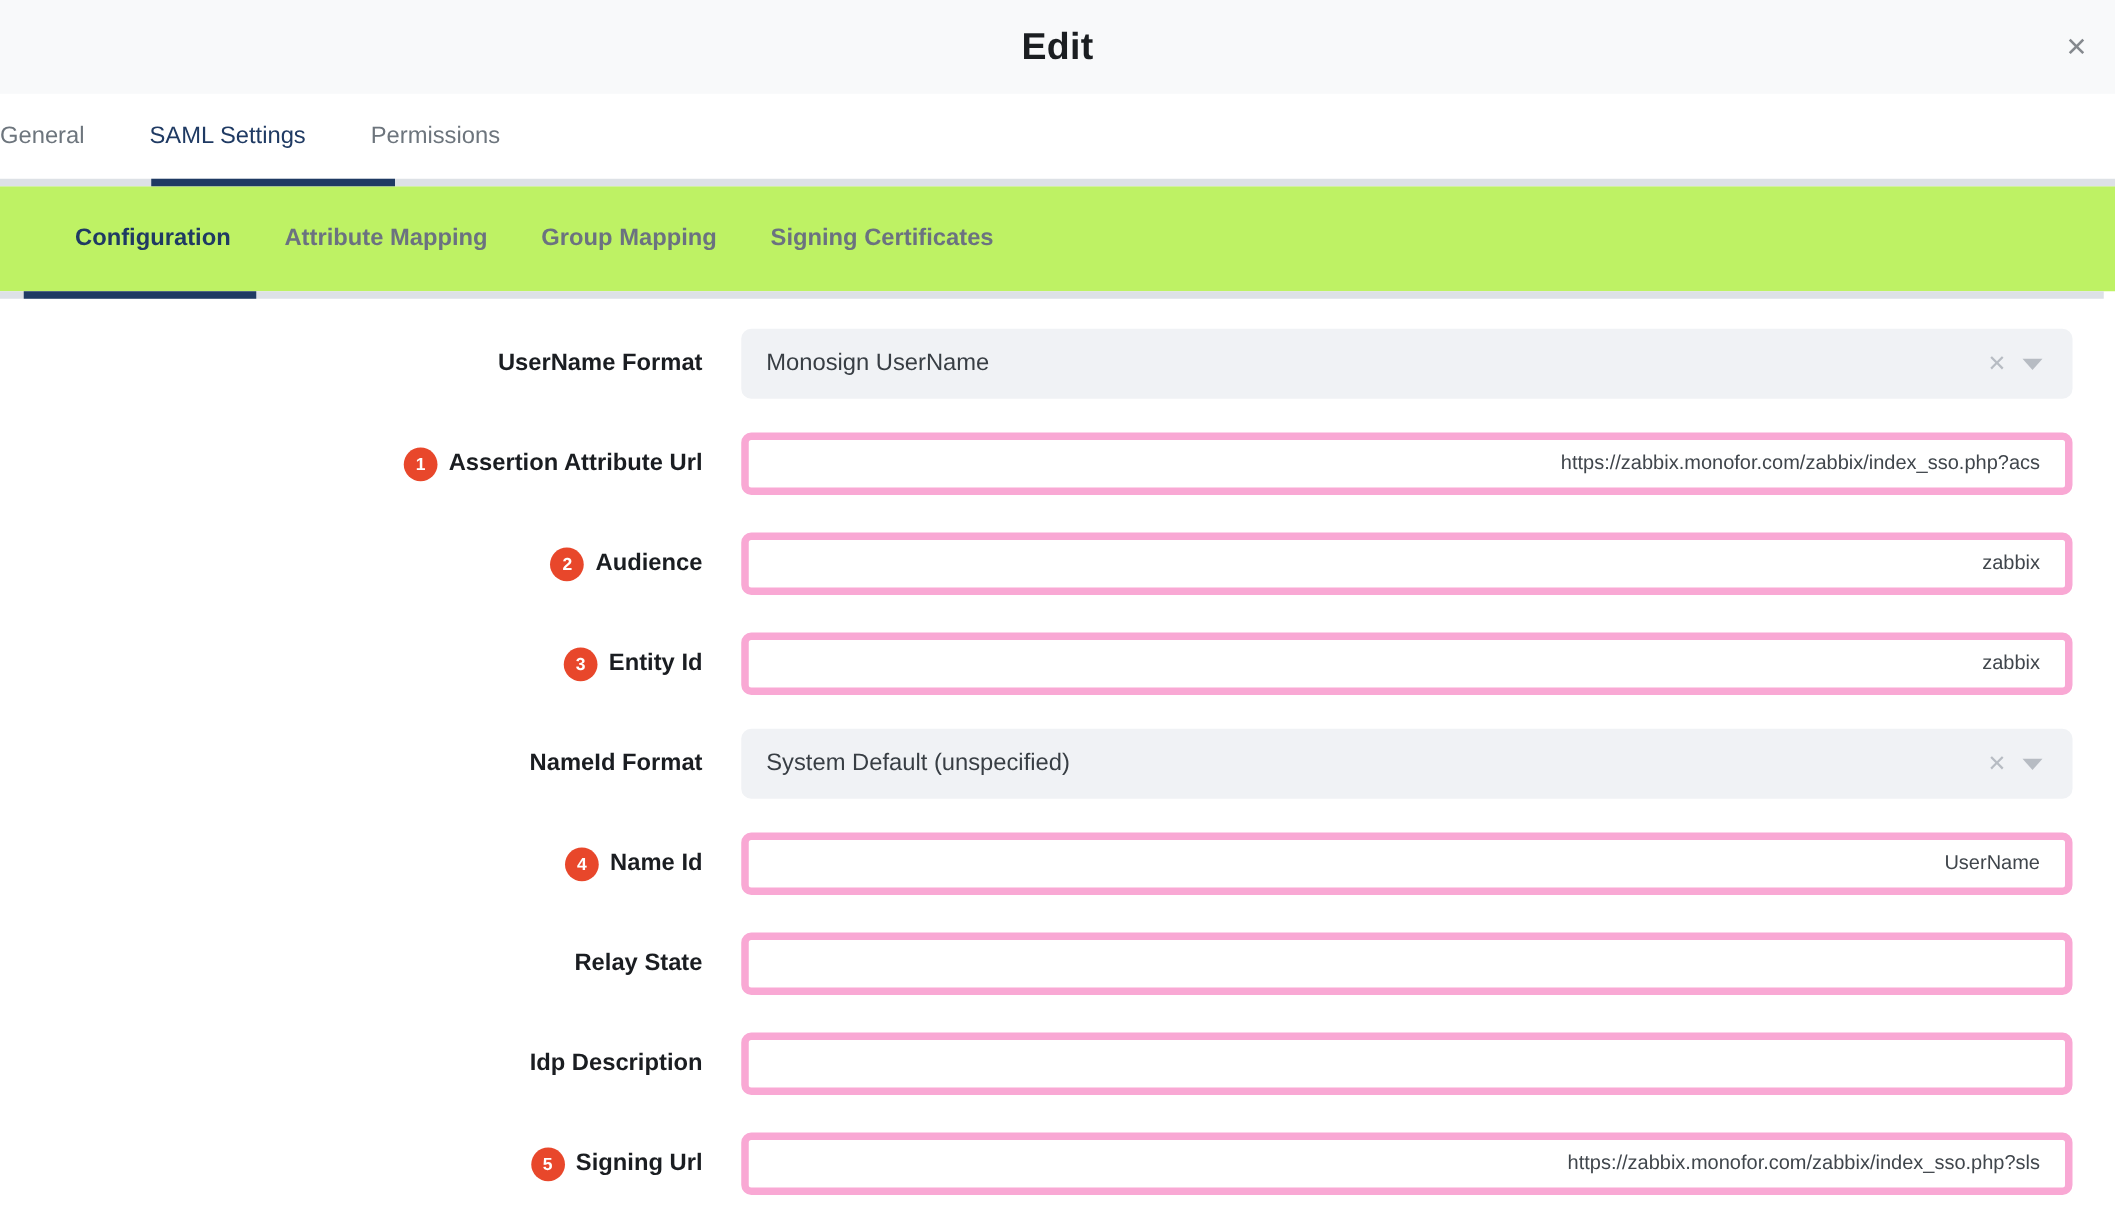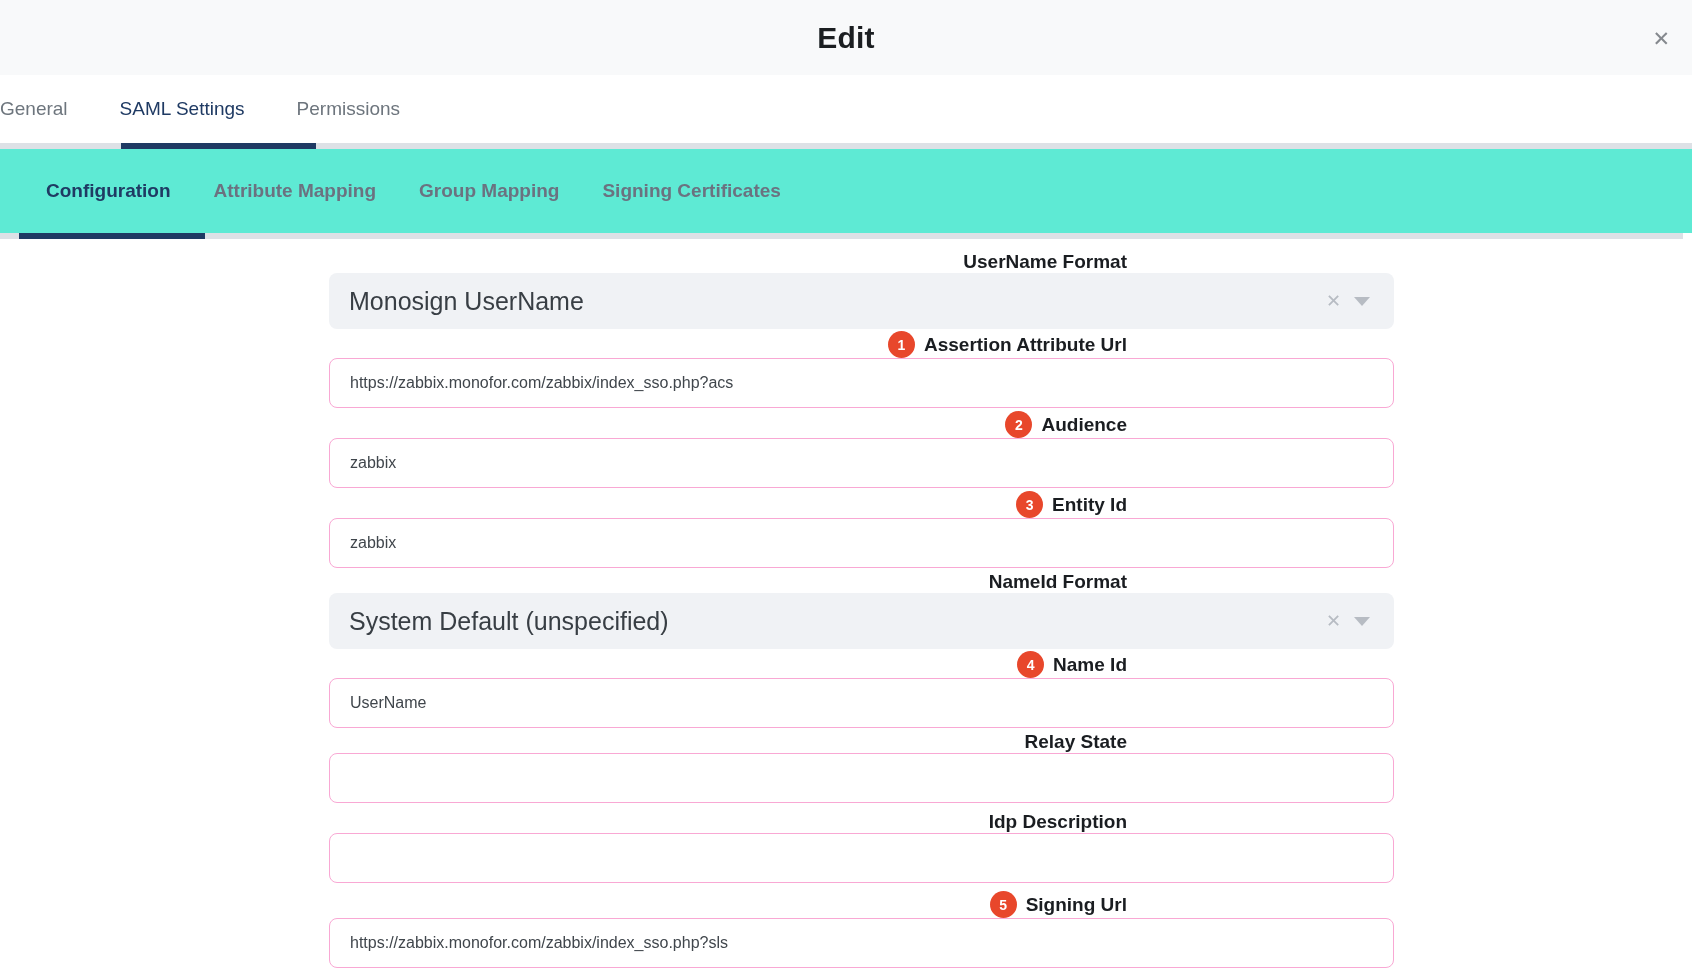--- a/index.html
+++ b/index.html
@@ -17,44 +17,44 @@
   .tabbar { height:68px; background:#fff; display:flex; align-items:center; }
   .tab { padding:0 26px; font-size:19px; font-weight:500; color:#6d757d; cursor:pointer;
     height:100%; display:flex; align-items:center; }
   .tab:first-child { padding-left:0; }
   .tab.active { color:#1f3a63; font-weight:400; }
   .tab-track { position:relative; height:6px; width:1692px; background:#dde1e6; }
   .tab-track .indicator { position:absolute; top:0; height:6px; background:#1f3a63;
     left:121px; width:195px; }
 
   
-  .subtabbar { height:84px; background:#5eead4; display:flex; align-items:center;
-    padding-left:46px; gap:43px; }
+  .subtabbar { height:84px; background:#bef264; display:flex; align-items:center;
+    padding-left:60px; gap:43px; }
   .subtab { font-size:19px; font-weight:700; color:#6b7280; cursor:pointer; }
   .subtab.active { color:#1f3a63; font-weight:700; }
   .subtab-track { position:relative; height:6px; width:1683px; background:#dde1e6; }
   .subtab-track .indicator { position:absolute; top:0; height:6px; background:#1f3a63;
     left:19px; width:186px; }
 
   
   .form-area { padding-top:12px; }
-  .form-row { height:80px; display:flex; align-items:center;flex-direction:column; }
+  .form-row { height:80px; display:flex; align-items:center; }
   .label-col { width:562px; display:flex; align-items:center; justify-content:flex-end; gap:9px; }
   .step-badge { width:27px; height:27px; border-radius:50%; background:#e8472b;
     color:#fff; font-size:14px; font-weight:600; display:flex; align-items:center;
     justify-content:center; flex:none; }
   .field-label { font-size:19px; font-weight:600; color:#1a1d21; white-space:nowrap; }
 
   .field-col { margin-left:31px; width:1065px; }
-  .text-input { width:1065px; height:50px; border:1px solid #f9a8d4; border-radius:8px;
+  .text-input { width:1065px; height:50px; border:6px solid #f9a8d4; border-radius:8px;
     background:#fff; padding:0 20px; font-size:16px; color:#40464c;
-    font-family:"Liberation Sans","DejaVu Sans",sans-serif; outline:none; }
+    font-family:"Liberation Sans","DejaVu Sans",sans-serif; outline:none;text-align:right; }
   .select-box { width:1065px; height:56px; border-radius:8px; background:#f0f2f5;
     display:flex; align-items:center; padding:0 24px 0 20px; cursor:pointer; }
-  .select-value { font-size:25px; color:#383e44; flex:1 1 auto; white-space:nowrap; }
+  .select-value { font-size:19px; color:#383e44; flex:1 1 auto; white-space:nowrap; }
   .select-icons { display:flex; align-items:center; gap:13px; }
   .clear-x { font-size:18px; color:#b7bcc3; line-height:1; cursor:pointer; }
   .caret-down { width:0; height:0; border-left:8px solid transparent;
     border-right:8px solid transparent; border-top:9px solid #b7bcc3; cursor:pointer; }
 </style>
 </head>
 <body>
 
 <div class="modal-header">
   <div class="modal-title">Edit</div>

